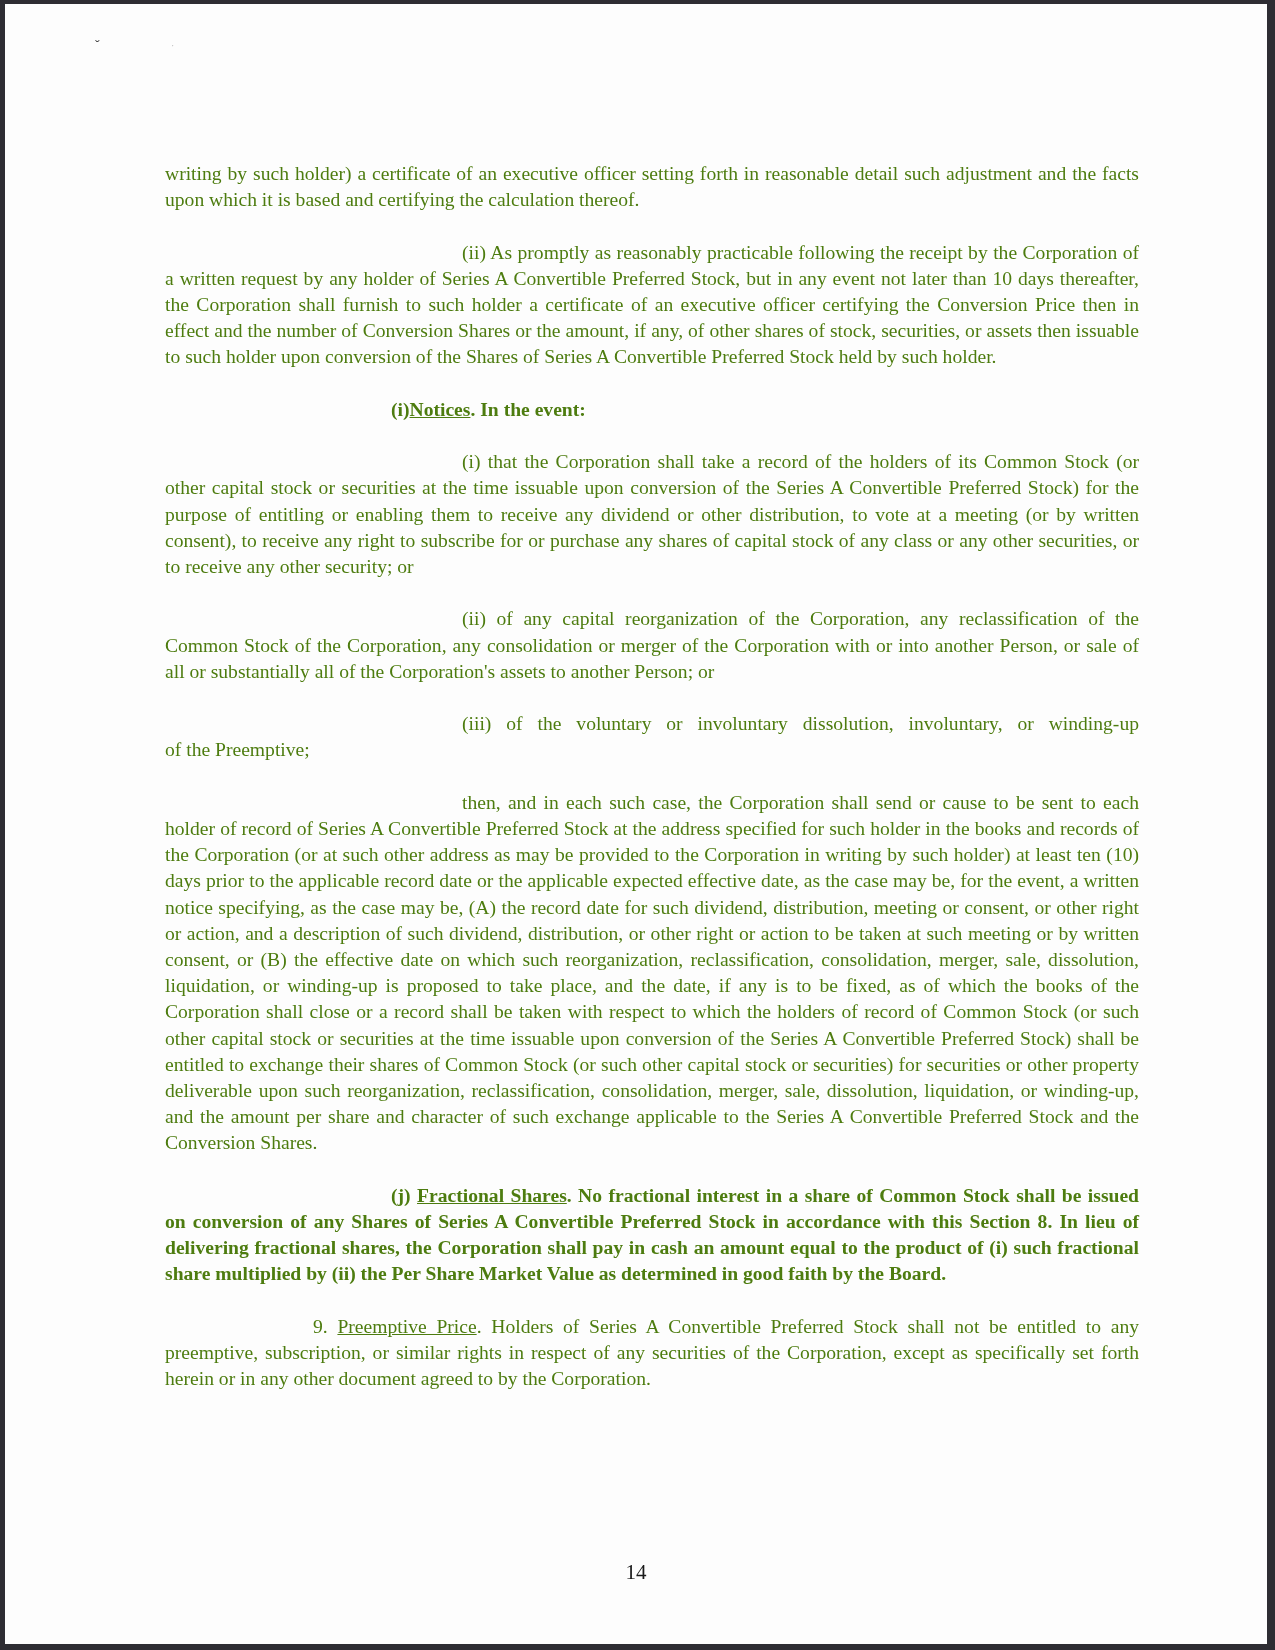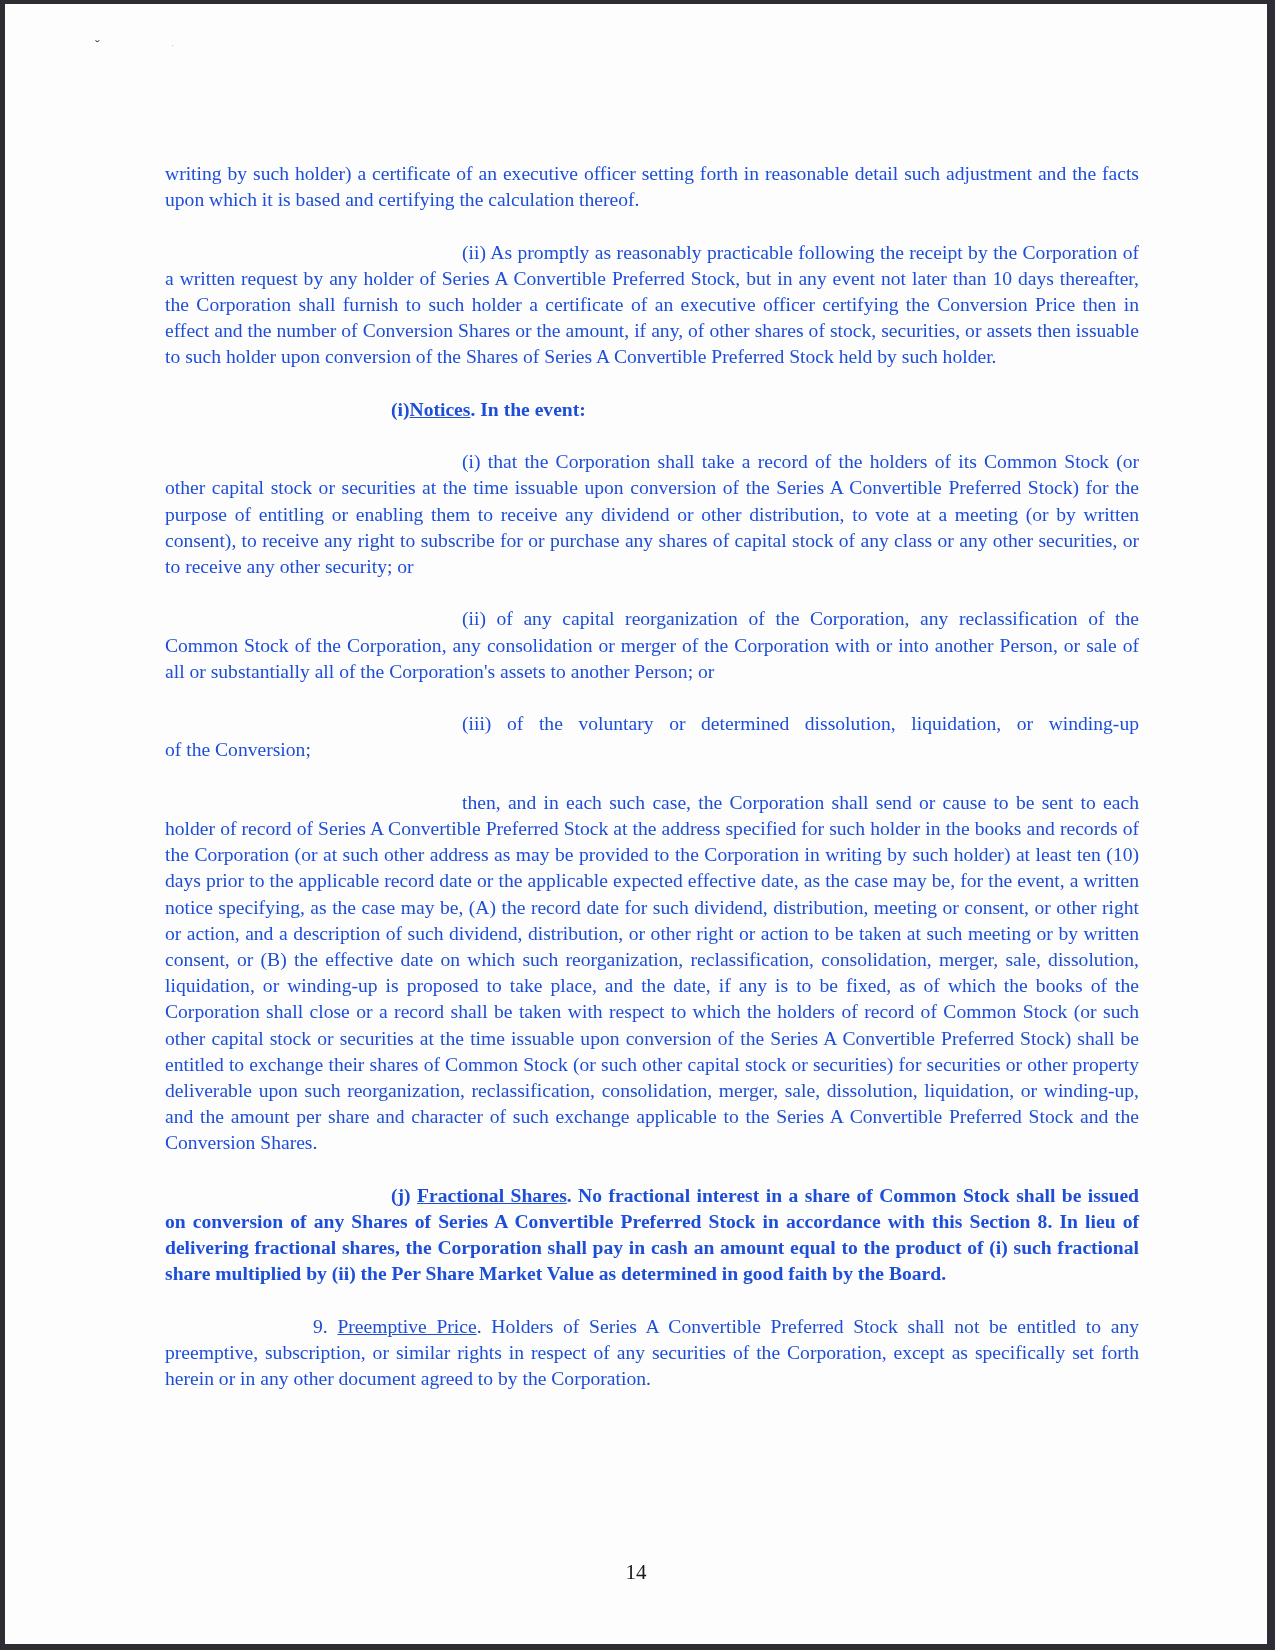--- a/index.html
+++ b/index.html
@@ -24,21 +24,21 @@
     .scan-mark.m1 { left: 90px; top: 34px; }
     .scan-mark.m2 { left: 166px; top: 36px; color: #bbb; font-size: 10px; }
     .content {
       position: absolute;
       left: 160px;
       top: 157px;
       width: 974px;
       font-family: "Liberation Serif", serif;
       font-size: 19.6px;
       line-height: 26.2px;
-      color: #1d4ed8;
+      color: #4d7c0f;
       text-align: justify;
     }
     .para { margin: 0 0 26.2px 0; }
     .indent-deep { text-indent: 297px; margin-top: 20px; }
     .indent-mid { text-indent: 226px; font-weight: bold; }
     .indent-num { text-indent: 148px; }
     .u { text-decoration: underline; }
     .page-number {
       position: absolute;
       left: 0; width: 1262px;
@@ -61,22 +61,22 @@
 
     <p class="para indent-deep">(ii) As promptly as reasonably practicable following the receipt by the Corporation of a written request by any holder of Series A Convertible Preferred Stock, but in any event not later than 10 days thereafter, the Corporation shall furnish to such holder a certificate of an executive officer certifying the Conversion Price then in effect and the number of Conversion Shares or the amount, if any, of other shares of stock, securities, or assets then issuable to such holder upon conversion of the Shares of Series A Convertible Preferred Stock held by such holder.</p>
 
     <p class="para indent-mid"><span>(i)</span><span class="u">Notices</span><span>. In the event:</span></p>
 
     <p class="para indent-deep">(i) that the Corporation shall take a record of the holders of its Common Stock (or other capital stock or securities at the time issuable upon conversion of the Series A Convertible Preferred Stock) for the purpose of entitling or enabling them to receive any dividend or other distribution, to vote at a meeting (or by written consent), to receive any right to subscribe for or purchase any shares of capital stock of any class or any other securities, or to receive any other security; or</p>
 
     <p class="para indent-deep">(ii) of any capital reorganization of the Corporation, any reclassification of the Common Stock of the Corporation, any consolidation or merger of the Corporation with or into another Person, or sale of all or substantially all of the Corporation's assets to another Person; or</p>
 
     <div class="para">
-      <div style="text-indent:297px; text-align:justify; text-align-last:justify;">(iii) of the voluntary or determined dissolution, liquidation, or winding-up</div>
-      <div>of the Conversion;</div>
+      <div style="text-indent:297px; text-align:justify; text-align-last:justify;">(iii) of the voluntary or involuntary dissolution, involuntary, or winding-up</div>
+      <div>of the Preemptive;</div>
     </div>
 
     <p class="para indent-deep">then, and in each such case, the Corporation shall send or cause to be sent to each holder of record of Series A Convertible Preferred Stock at the address specified for such holder in the books and records of the Corporation (or at such other address as may be provided to the Corporation in writing by such holder) at least ten (10) days prior to the applicable record date or the applicable expected effective date, as the case may be, for the event, a written notice specifying, as the case may be, (A) the record date for such dividend, distribution, meeting or consent, or other right or action, and a description of such dividend, distribution, or other right or action to be taken at such meeting or by written consent, or (B) the effective date on which such reorganization, reclassification, consolidation, merger, sale, dissolution, liquidation, or winding-up is proposed to take place, and the date, if any is to be fixed, as of which the books of the Corporation shall close or a record shall be taken with respect to which the holders of record of Common Stock (or such other capital stock or securities at the time issuable upon conversion of the Series A Convertible Preferred Stock) shall be entitled to exchange their shares of Common Stock (or such other capital stock or securities) for securities or other property deliverable upon such reorganization, reclassification, consolidation, merger, sale, dissolution, liquidation, or winding-up, and the amount per share and character of such exchange applicable to the Series A Convertible Preferred Stock and the Conversion Shares.</p>
 
     <p class="para indent-mid"><span>(j) </span><span class="u">Fractional Shares</span><span>. No fractional interest in a share of Common Stock shall be issued on conversion of any Shares of Series A Convertible Preferred Stock in accordance with this Section 8. In lieu of delivering fractional shares, the Corporation shall pay in cash an amount equal to the product of (i) such fractional share multiplied by (ii) the Per Share Market Value as determined in good faith by the Board.</span></p>
 
     <p class="para indent-num"><span>9. </span><span class="u">Preemptive Price</span><span>. Holders of Series A Convertible Preferred Stock shall not be entitled to any preemptive, subscription, or similar rights in respect of any securities of the Corporation, except as specifically set forth herein or in any other document agreed to by the Corporation.</span></p>
   </div>
 
   <div class="page-number">14</div>

